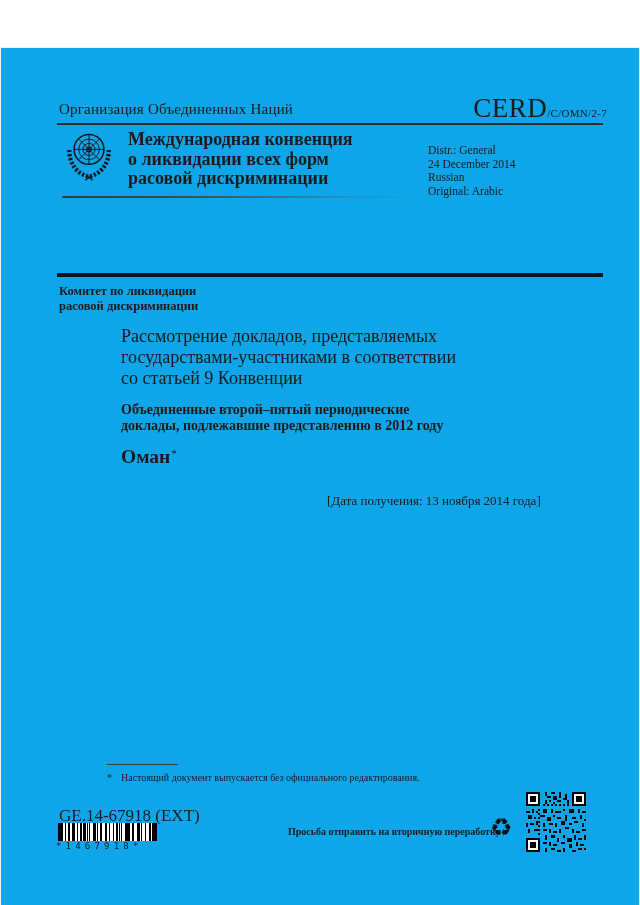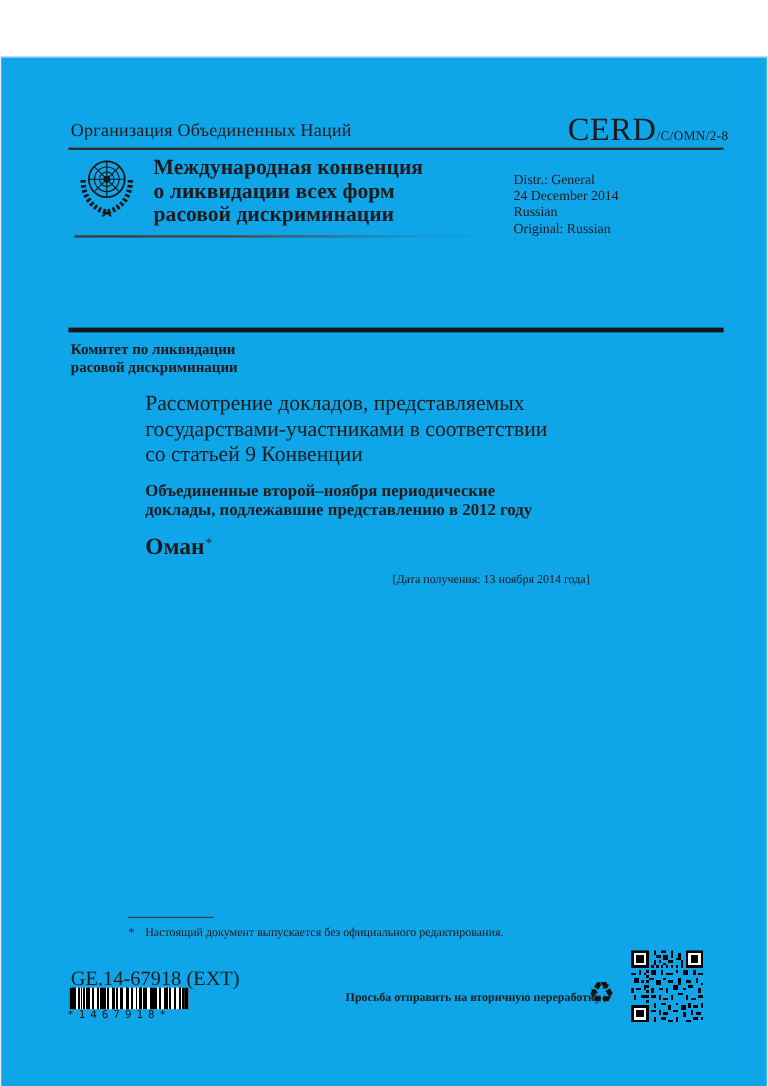--- a/index.html
+++ b/index.html
@@ -22,21 +22,21 @@
   .distr{left:428px;top:97px;font-size:11.5px;line-height:13.5px;}
   .masthead-rule{left:62px;top:149px;width:360px;height:1.5px;
     background:linear-gradient(to right,#3a3a3a 0,#4a4a4a 130px,rgba(70,70,70,.12) 290px,rgba(70,70,70,0) 360px);}
   .bold-rule{left:57px;top:226px;width:546px;height:3.5px;background:#151515;}
   
   .committee{left:59px;top:237px;font-size:12.5px;font-weight:bold;line-height:14.5px;font-family:Liberation Serif, serif;}
   .heading{left:121px;top:279px;font-size:18px;font-weight:normal;line-height:21px;}
   .subheading{left:121px;top:355px;font-size:14px;font-weight:bold;line-height:15.5px;}
   .country{left:121px;top:399px;font-size:19.5px;font-weight:bold;}
   .country sup{font-size:11px;font-weight:normal;vertical-align:6px;margin-left:1px;}
-  .date-received{left:327px;top:431px;font-size:10px;}
+  .date-received{left:327px;top:446px;font-size:13px;}
   
   .footnote-rule{left:107px;top:717px;width:71px;height:1px;background:#3c3c3c;}
   .footnote{left:107px;top:725px;font-size:10px;display:flex;gap:9px;width:420px;}
   .ge-number{left:59px;top:759px;font-size:17px;}
   .barcode{left:58px;top:776px;width:93px;height:18px;background-color:#fff;
     background-image:
       repeating-linear-gradient(90deg,#000 0 1.5px,rgba(0,0,0,0) 1.5px 4px),
       repeating-linear-gradient(90deg,#000 0 1px,rgba(0,0,0,0) 1px 6.5px),
       repeating-linear-gradient(90deg,#000 0 2px,rgba(0,0,0,0) 2px 11px);
     border-left:3px solid #000;border-right:3px solid #000;}
@@ -47,21 +47,21 @@
   .qr{left:526px;top:745px;width:60px;height:60px;}
 </style>
 </head>
 <body>
 
 <div class="page">
 
   <div class="abs org-name">Организация Объединенных Наций</div>
   <div class="abs symbol-block">
     <span class="symbol-main">CERD</span>
-      <span class="symbol-suffix">/C/OMN/2-8</span>
+      <span class="symbol-suffix">/C/OMN/2-7</span>
   </div>
   <div class="abs header-rule"></div>
 
   <svg class="abs emblem" viewBox="0 0 60 60" aria-hidden="true">
     <g fill="none" stroke="#161616">
       <circle cx="30" cy="24" r="16" stroke-width="1.6"></circle>
       <circle cx="30" cy="24" r="11" stroke-width="1"></circle>
       <circle cx="30" cy="24" r="6.5" stroke-width="1"></circle>
       <circle cx="30" cy="24" r="2.4" stroke-width="1.4"></circle>
       <path stroke-width="1" d="M30 8v32M14 24h32M18.7 12.7l22.6 22.6M41.3 12.7L18.7 35.3"></path>
@@ -76,39 +76,39 @@
   <div class="abs conv-title">
     <div>Международная конвенция</div>
     <div>о ликвидации всех форм</div>
     <div>расовой дискриминации</div>
   </div>
 
   <div class="abs distr">
     <div>Distr.: General</div>
     <div>24 December 2014</div>
     <div>Russian</div>
-    <div>Original: Russian</div>
+    <div>Original: Arabic</div>
   </div>
 
   <div class="abs masthead-rule"></div>
   <div class="abs bold-rule"></div>
 
   <div class="abs committee">
     <div>Комитет по ликвидации</div>
     <div>расовой дискриминации</div>
   </div>
 
   <div class="abs heading">
     <div>Рассмотрение докладов, представляемых</div>
     <div>государствами-участниками в соответствии</div>
     <div>со статьей 9 Конвенции</div>
   </div>
 
   <div class="abs subheading">
-    <div>Объединенные второй–ноября периодические</div>
+    <div>Объединенные второй–пятый периодические</div>
     <div>доклады, подлежавшие представлению в 2012 году</div>
   </div>
 
   <div class="abs country">
     <span>Оман</span><sup>*</sup>
   </div>
 
   <div class="abs date-received">[Дата получения: 13 ноября 2014 года]</div>
 
   <div class="abs footnote-rule"></div>

